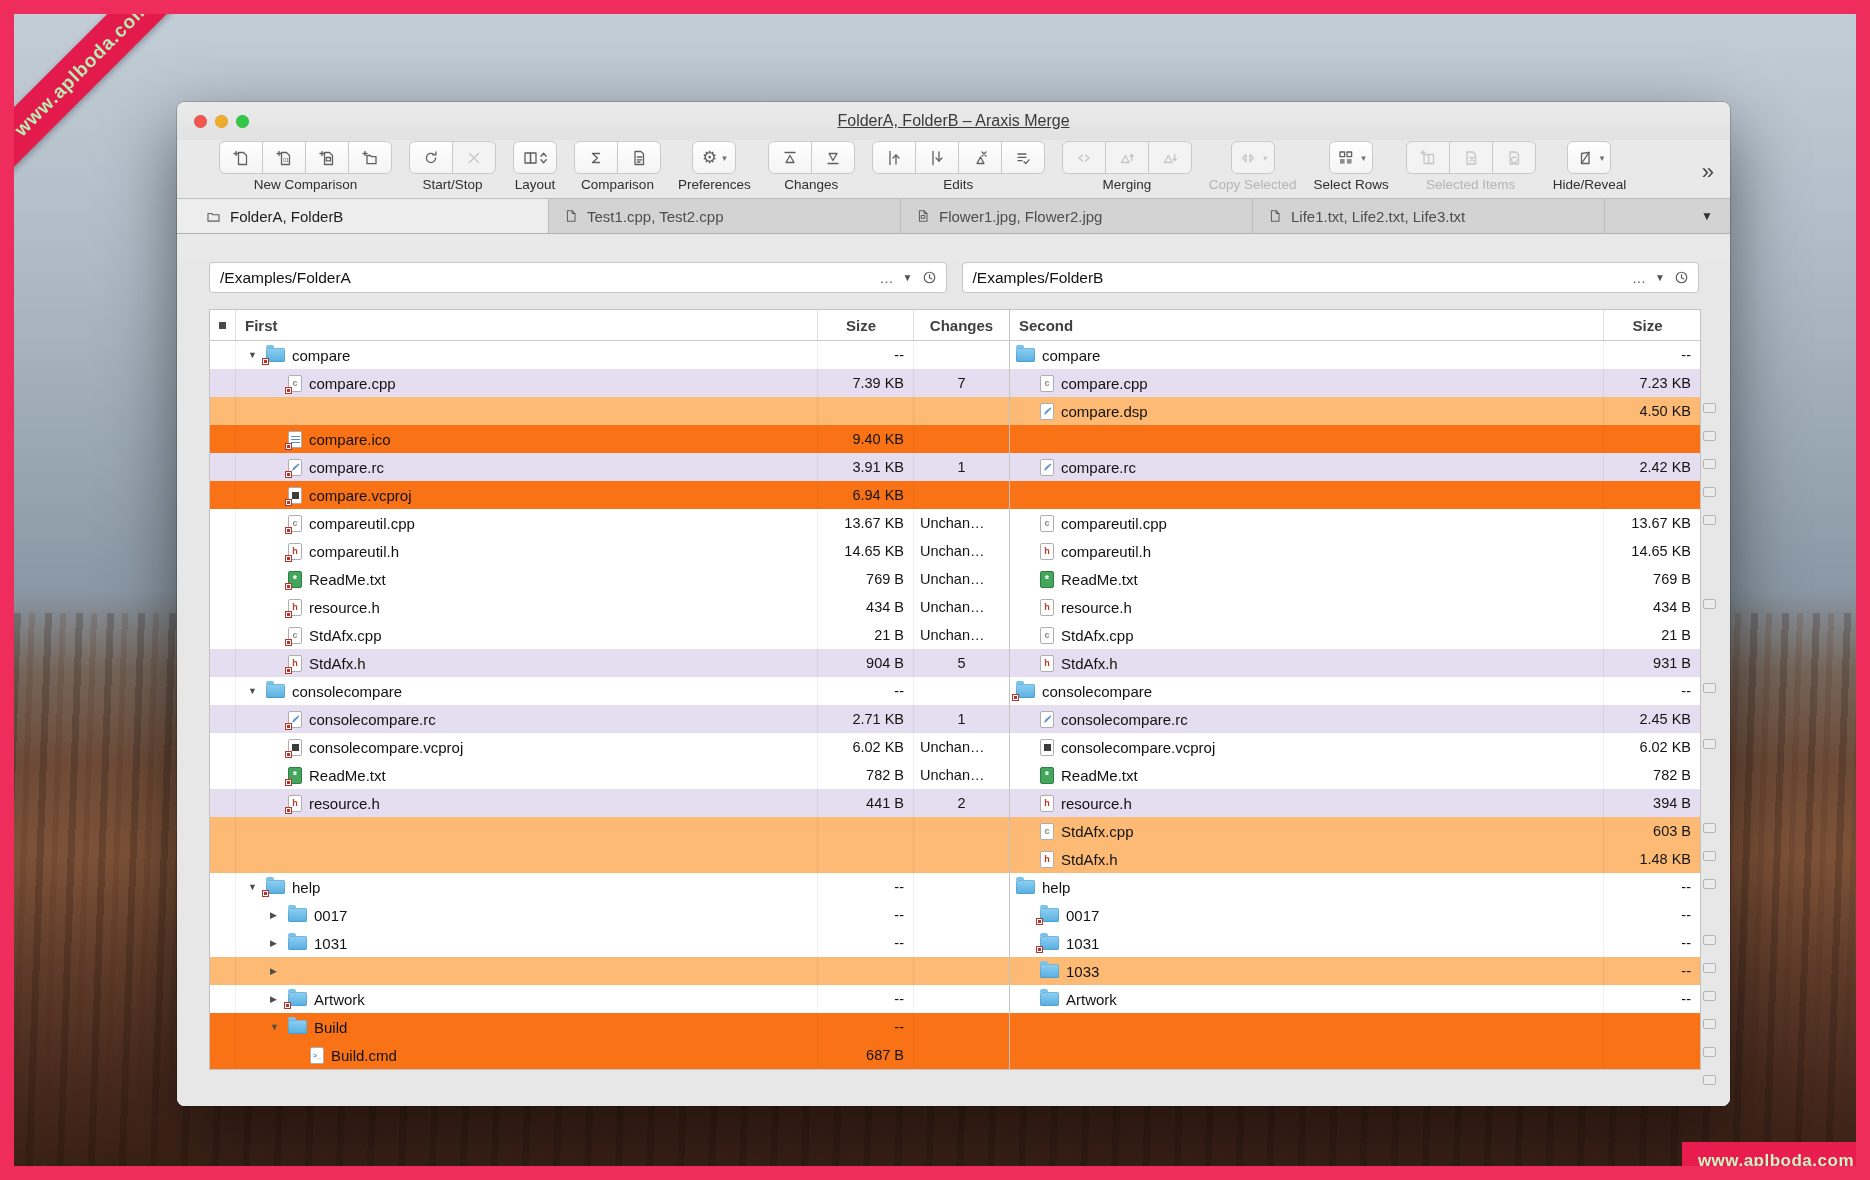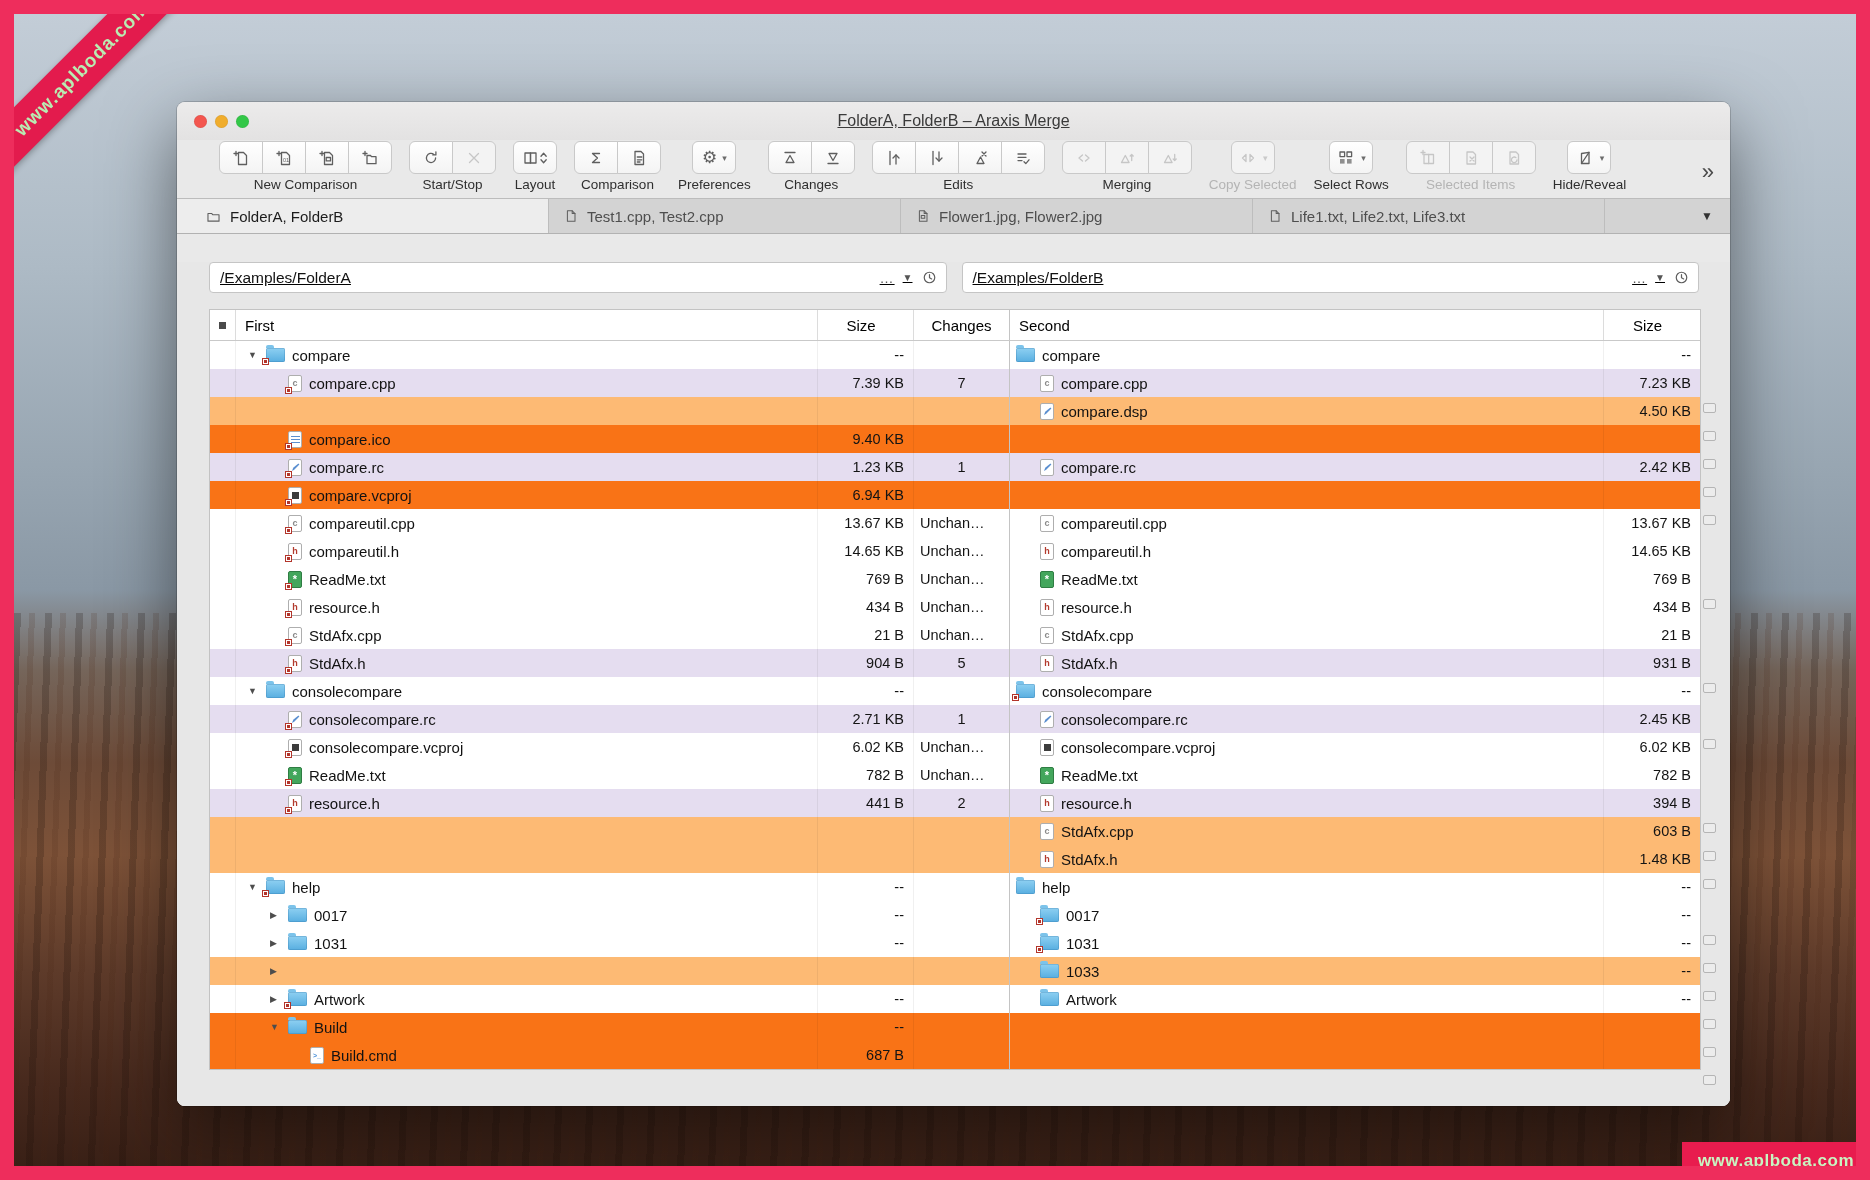--- a/index.html
+++ b/index.html
@@ -43,32 +43,32 @@
   
   .tabbar{display:flex;height:34px;background:#d3d3d3;border-top:1px solid #bcbcbc;border-bottom:1px solid #b2b2b2;align-items:stretch;}
   .tab{display:flex;align-items:center;gap:8px;padding:0 14px;border-right:1px solid #bdbdbd;font-size:15px;color:#4e4e4e;
     width:352px;box-sizing:border-box;white-space:nowrap;overflow:hidden;}
   .tab:first-child{width:372px;padding-left:28px;}
   .tab.active{background:#ededed;color:#1c1c1c;}
   .tabfill{flex:1;}
   .tabdrop{width:46px;display:flex;align-items:center;justify-content:center;color:#333;font-size:12px;}
   
   .content{position:relative;height:870px;background:#e7e7e7;}
-  .pathrow{display:flex;gap:15px;margin:28px 31px 16px 32px;text-decoration:underline;}
+  .pathrow{display:flex;gap:15px;margin:28px 31px 16px 32px;}
   .pfield{flex:1;height:31px;background:#fff;border:1px solid #c5c5c5;border-radius:4px;display:flex;align-items:center;
     padding:0 9px 0 10px;box-sizing:border-box;}
   .pval{flex:1;font-size:15.5px;color:#111;}
   .pdots{color:#555;font-size:14px;margin-left:9px;letter-spacing:1px;}
   .pcar{font-size:10px;color:#555;margin-left:8px;}
   .pclk{margin-left:9px;display:flex;}
   
   .tablewrap{position:relative;margin:14px 32px 0;width:1490px;background:#fff;border:1px solid #c3c3c3;box-sizing:content-box;}
   .thead,.trow{display:grid;grid-template-columns:26px 582px 96px 96px 594px 96px;}
   .thead{height:30px;border-bottom:1px solid #c9c9c9;background:#fff;}
-  .hc{display:flex;align-items:center;font-size:15px;color:#000000;border-right:1px solid #dcdcdc;overflow:hidden;}
+  .hc{display:flex;align-items:center;font-size:15px;color:#404040;border-right:1px solid #dcdcdc;overflow:hidden;font-weight:bold;}
   .hc:last-child{border-right:none;}
   .hc.hch{justify-content:center;border-right:1px solid #c4c4c4;}
   .hc.hsz{justify-content:center;padding-right:9px;}
   .msq{width:7px;height:7px;background:#4a4a4a;margin:0 auto;}
   .trow{height:28px;}
   .cell{display:flex;align-items:center;overflow:hidden;border-right:1px solid rgba(0,0,0,.06);box-sizing:border-box;white-space:nowrap;}
   .cell:last-child{border-right:none;}
   .cchg{border-right:1px solid #c4c4c4 !important;}
   .csize,.csize2{justify-content:flex-end;padding-right:9px;font-size:14.5px;color:#141414;}
   .cchg{font-size:14.5px;color:#141414;}
@@ -493,21 +493,21 @@
               <div class="cell cname c-p" style="padding-left:34px">
                 <span class="disc"></span>
                 <span class="fic">
                   <svg width="9" height="9" viewBox="0 0 9 9">
                     <path d="M1 8l1.2-3.2L7.4.6l1 1L3.2 6.8z" fill="#5b8fd0"></path>
                   </svg>
                   <span class="bdg"></span>
                 </span>
                 <span class="fname">compare.rc</span>
               </div>
-              <div class="cell csize c-p">1.23 KB</div>
+              <div class="cell csize c-p">3.91 KB</div>
               <div class="cell cchg num c-p">1</div>
               <div class="cell cname2 c-p" style="padding-left:30px">
                 <span class="fic">
                   <svg width="9" height="9" viewBox="0 0 9 9">
                     <path d="M1 8l1.2-3.2L7.4.6l1 1L3.2 6.8z" fill="#5b8fd0"></path>
                   </svg>
                 </span>
                 <span class="fname">compare.rc</span>
               </div>
               <div class="cell csize2 c-p">2.42 KB</div>

